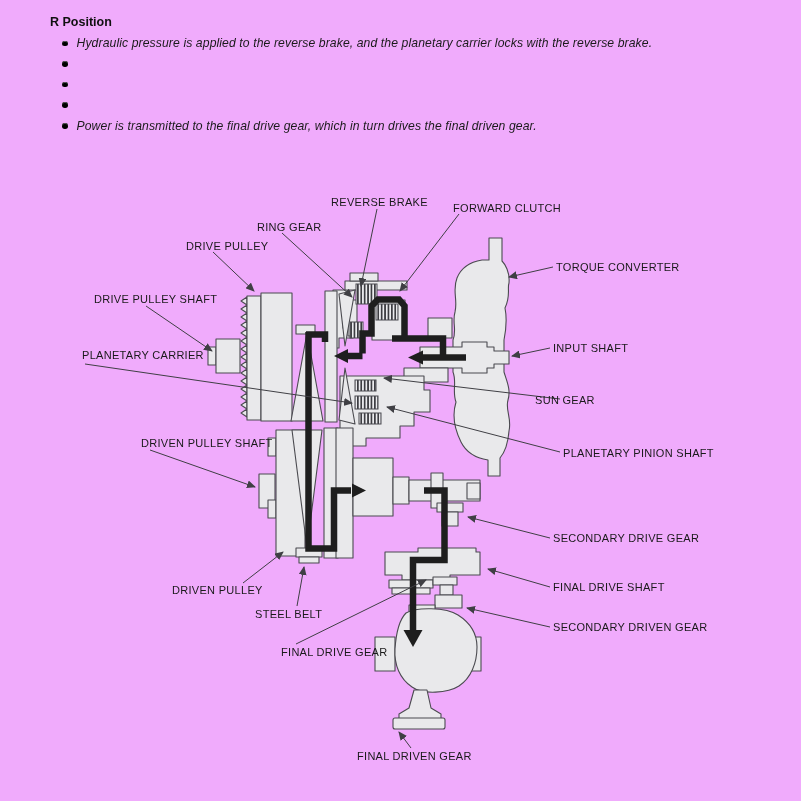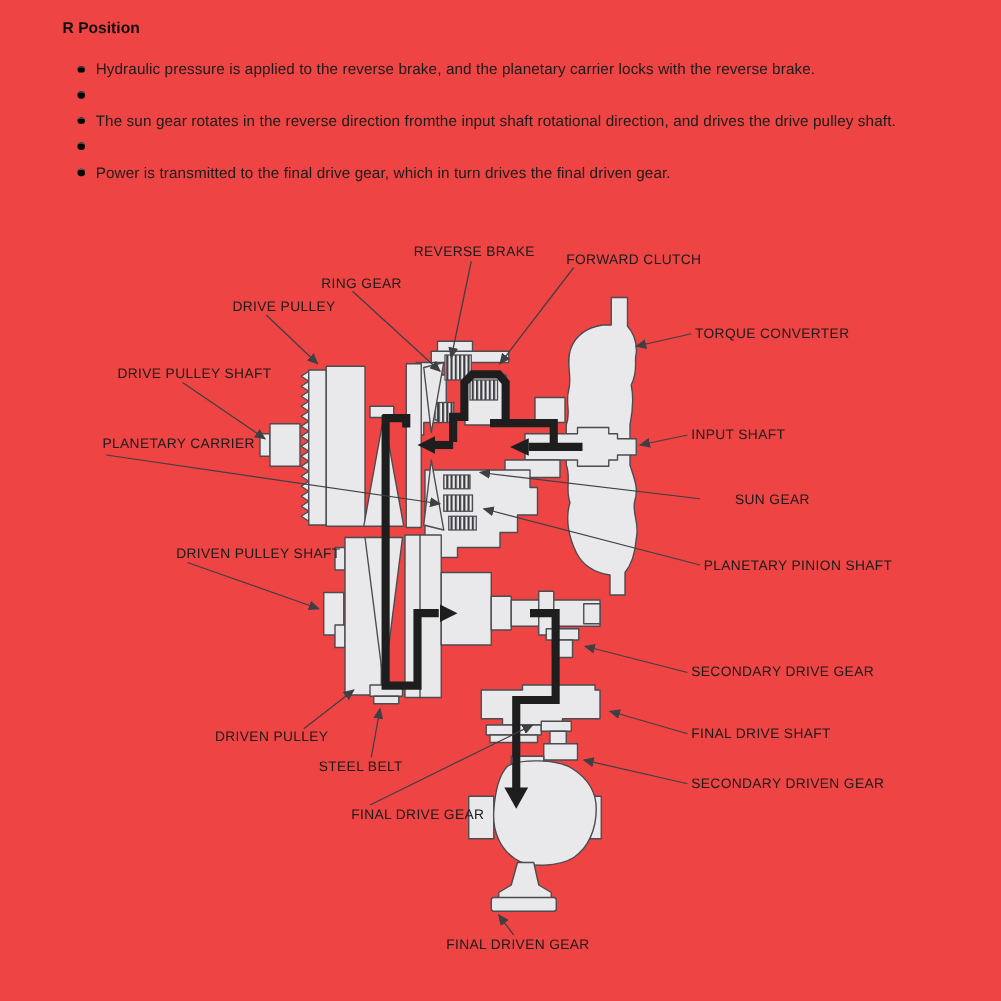--- a/index.html
+++ b/index.html
@@ -3,24 +3,24 @@
 <meta charset="utf-8">
 <style>
   :root{
     --machine-fill:#e9e9eb;
     --machine-outline:#4b4b50;
     --power-flow:#1e1e1e;
     --leader:#3f3f44;
     --text:#151515;
   }
   html,body{margin:0;padding:0;background:#fff;}
-  .page{position:relative;width:801px;height:801px;background:#ef4444;overflow:hidden;
+  .page{position:relative;width:801px;height:801px;background:#f0abfc;overflow:hidden;
         font-family:"Liberation Sans", sans-serif;color:var(--text);text-align:center;}
   .title{position:absolute;left:50px;top:15px;font-size:12.5px;font-weight:bold;color:#101010;}
-  .bullets{position:absolute;left:62px;top:45px;margin:0;padding:0;list-style:none;}
+  .bullets{position:absolute;left:62px;top:33px;margin:0;padding:0;list-style:none;font-style:italic;}
   .bullets li{display:flex;align-items:center;height:20.65px;font-size:12.2px;
               letter-spacing:0.1px;color:#1b1b1b;white-space:nowrap;}
   .dot{flex:0 0 auto;width:5.5px;height:5.5px;border-radius:50%;background:#000;
        box-shadow:inset 0 1px 0 #555;margin-right:9px;}
   .diagram{position:absolute;left:0;top:0;width:696px;height:801px;}
   svg{position:absolute;left:0;top:0;}
   .part{fill:var(--machine-fill,#e9e9eb);stroke:var(--machine-outline,#4b4b50);
         stroke-width:1.1;stroke-linejoin:round;}
   .pack{fill:url(#plates);stroke:var(--machine-outline,#4b4b50);stroke-width:1;}
   .flow{fill:none;stroke:var(--power-flow,#1e1e1e);stroke-width:6.5;stroke-linejoin:miter;}
@@ -38,21 +38,20 @@
   <ul class="bullets">
     <li>
         <span class="dot"></span>
         <span>Hydraulic pressure is applied to the reverse brake, and the planetary carrier locks with the reverse brake.</span>
       </li>
     <li>
         <span class="dot"></span>
       </li>
     <li>
         <span class="dot"></span>
-        <span>The sun gear rotates in the reverse direction fromthe input shaft rotational direction, and drives the drive pulley shaft.</span>
       </li>
     <li>
         <span class="dot"></span>
       </li>
     <li>
         <span class="dot"></span>
         <span>Power is transmitted to the final drive gear, which in turn drives the final driven gear.</span>
       </li>
   </ul>
 
@@ -183,21 +182,21 @@
     </svg>
 
     <div class="dlabel" style="left:331px;top:196px">REVERSE BRAKE</div>
     <div class="dlabel" style="left:453px;top:202px">FORWARD CLUTCH</div>
     <div class="dlabel" style="left:257px;top:221px">RING GEAR</div>
     <div class="dlabel" style="left:186px;top:240px">DRIVE PULLEY</div>
     <div class="dlabel" style="left:556px;top:261px">TORQUE CONVERTER</div>
     <div class="dlabel" style="left:94px;top:293px">DRIVE PULLEY SHAFT</div>
     <div class="dlabel" style="left:553px;top:342px">INPUT SHAFT</div>
     <div class="dlabel" style="left:82px;top:349px">PLANETARY CARRIER</div>
-    <div class="dlabel" style="left:588px;top:394px">SUN GEAR</div>
+    <div class="dlabel" style="left:535px;top:394px">SUN GEAR</div>
     <div class="dlabel" style="left:563px;top:447px">PLANETARY PINION SHAFT</div>
     <div class="dlabel" style="left:141px;top:437px">DRIVEN PULLEY SHAFT</div>
     <div class="dlabel" style="left:553px;top:532px">SECONDARY DRIVE GEAR</div>
     <div class="dlabel" style="left:553px;top:581px">FINAL DRIVE SHAFT</div>
     <div class="dlabel" style="left:172px;top:584px">DRIVEN PULLEY</div>
     <div class="dlabel" style="left:553px;top:621px">SECONDARY DRIVEN GEAR</div>
     <div class="dlabel" style="left:255px;top:608px">STEEL BELT</div>
     <div class="dlabel" style="left:281px;top:646px">FINAL DRIVE GEAR</div>
     <div class="dlabel" style="left:357px;top:750px">FINAL DRIVEN GEAR</div>
   </div>

